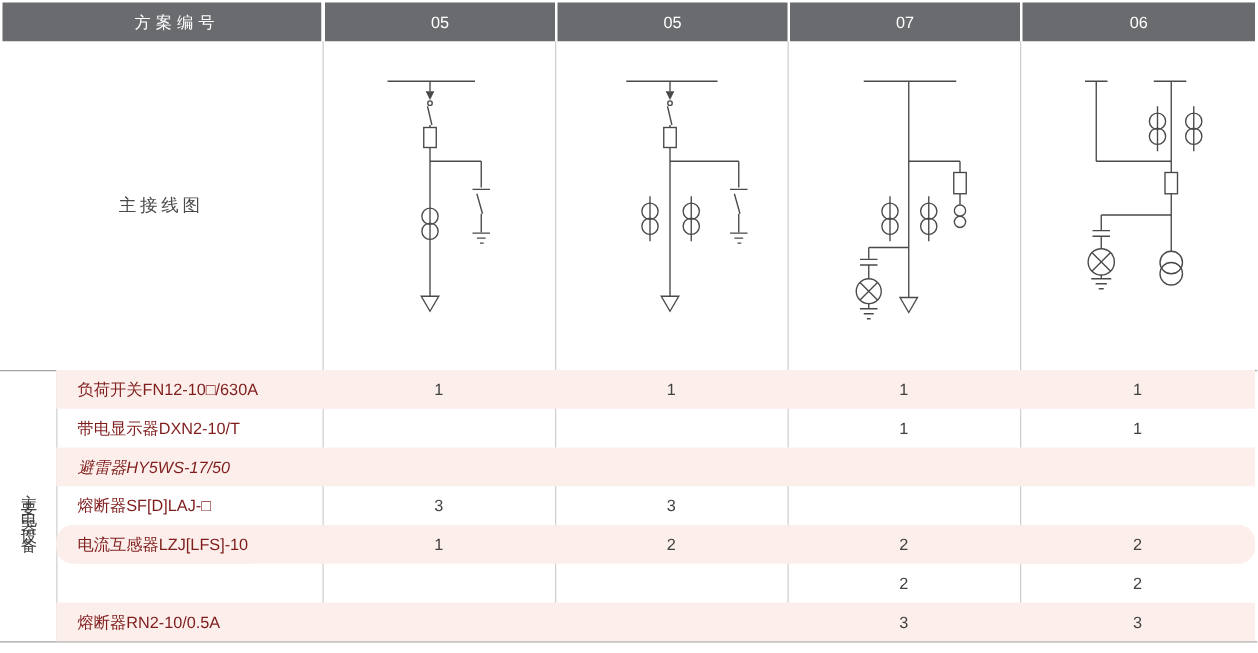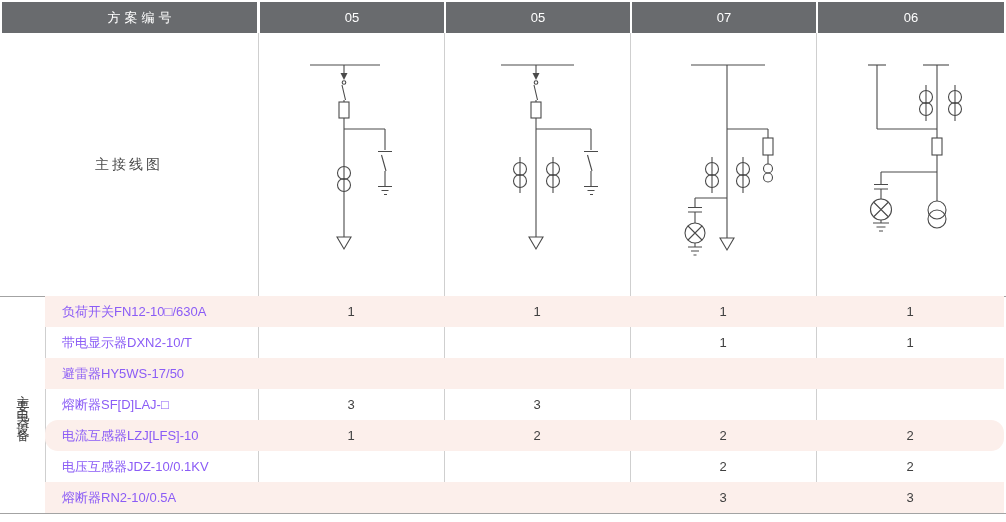--- a/index.html
+++ b/index.html
@@ -18,21 +18,21 @@
   .dsvg { position:absolute; top:33px; }
 
   
   .vsep { position:absolute; width:1px; background:#cfcfcf; }
   .hline { position:absolute; left:0; width:1006px; height:1px; background:#a3a3a3; }
 
   
   .erow { position:absolute; left:45px; width:959px; height:31px; }
   .erow.pink { background:#fcefeb; }
   .ename { position:absolute; left:17px; top:0; height:31px; line-height:31px;
-           font-size:13px; color:#8b5cf6; white-space:nowrap; }
+           font-size:13px; color:#7f1d1d; white-space:nowrap; }
   .qty { position:absolute; top:0; height:31px; line-height:31px; text-align:center;
          font-size:13px; color:#404040; }
   .q0 { left:213px; width:186px; } 
   .q1 { left:399px; width:186px; }
   .q2 { left:585px; width:186px; }
   .q3 { left:771px; width:188px; }
 
   .side-label { position:absolute; left:0; top:296px; width:45px; height:217px;
                 display:flex; align-items:center; justify-content:center; }
   .side-label span { writing-mode:vertical-rl; text-orientation:upright;
@@ -201,21 +201,21 @@
     <span class="qty q2">1</span>
     <span class="qty q3">1</span>
   </div>
   <div class="erow" style="top:327px;">
     <span class="ename">带电显示器DXN2-10/T</span>
     <span class="qty q0"></span>
     <span class="qty q1"></span>
     <span class="qty q2">1</span>
     <span class="qty q3">1</span>
   </div>
-  <div class="erow pink" style="top:358px;">
+  <div class="erow pink" style="top:358px;font-style:italic;">
     <span class="ename">避雷器HY5WS-17/50</span>
     <span class="qty q0"></span>
     <span class="qty q1"></span>
     <span class="qty q2"></span>
     <span class="qty q3"></span>
   </div>
   <div class="erow" style="top:389px;">
     <span class="ename">熔断器SF[D]LAJ-□</span>
     <span class="qty q0">3</span>
     <span class="qty q1">3</span>
@@ -223,21 +223,20 @@
     <span class="qty q3"></span>
   </div>
   <div class="erow pink" style="top:420px;border-radius:13px;">
     <span class="ename">电流互感器LZJ[LFS]-10</span>
     <span class="qty q0">1</span>
     <span class="qty q1">2</span>
     <span class="qty q2">2</span>
     <span class="qty q3">2</span>
   </div>
   <div class="erow" style="top:451px;">
-    <span class="ename">电压互感器JDZ-10/0.1KV</span>
     <span class="qty q0"></span>
     <span class="qty q1"></span>
     <span class="qty q2">2</span>
     <span class="qty q3">2</span>
   </div>
   <div class="erow pink" style="top:482px;">
     <span class="ename">熔断器RN2-10/0.5A</span>
     <span class="qty q0"></span>
     <span class="qty q1"></span>
     <span class="qty q2">3</span>

